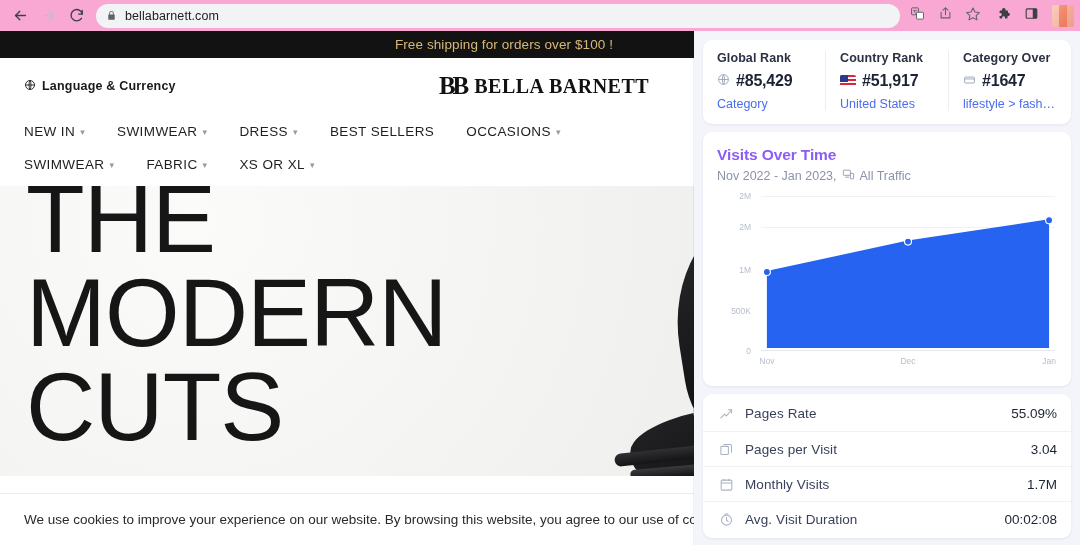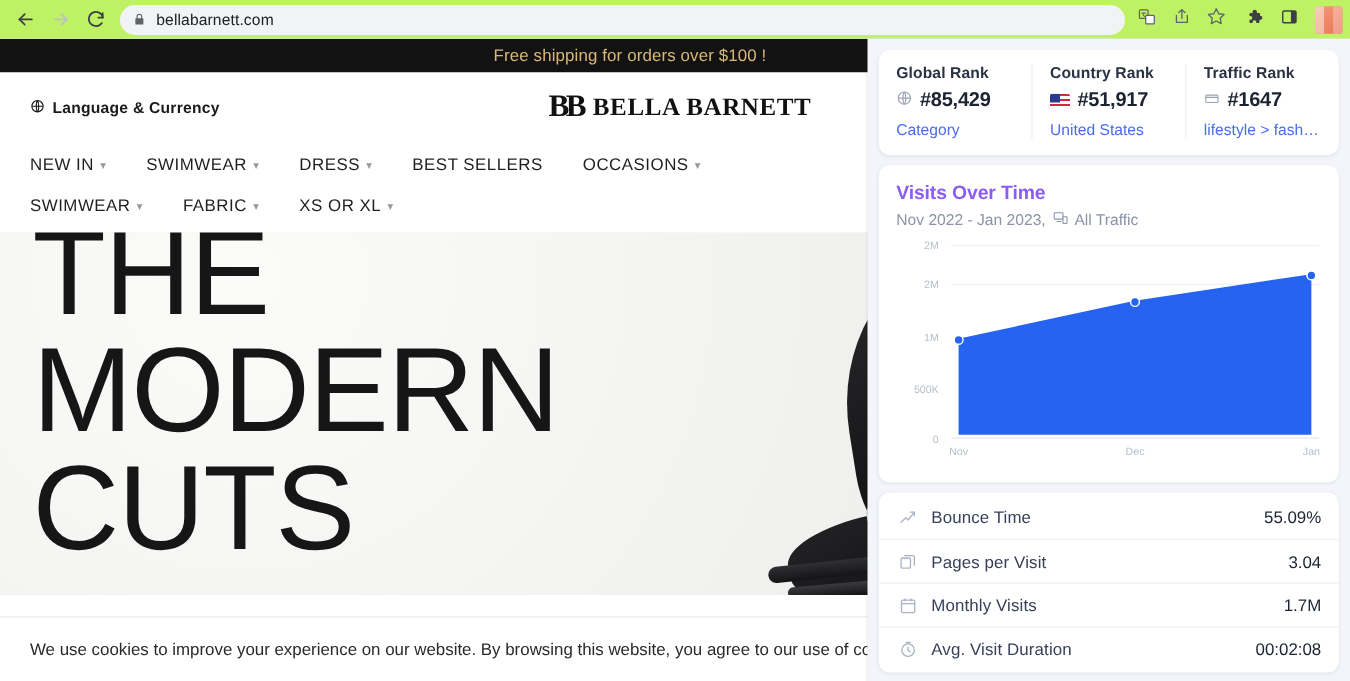--- a/index.html
+++ b/index.html
@@ -7,21 +7,21 @@
     width: 1080px; height: 545px;
     overflow: hidden;
     font-family: "Liberation Sans", sans-serif;
     background: #ffffff;
   }
 
   
   .browser-bar {
     position: absolute; top: 0; left: 0;
     width: 1080px; height: 31px;
-    background: #bef264;
+    background: #f9a8d4;
     display: flex; align-items: center;
     padding: 0 6px;
   }
   .nav-btn {
     width: 28px; height: 28px;
     display: flex; align-items: center; justify-content: center;
     border-radius: 50%;
     flex: 0 0 auto;
   }
   .nav-btn svg { display: block; }
@@ -538,21 +538,21 @@
     <div class="rank-col">
       <div class="rank-label">Country Rank</div>
       <div class="rank-value-row">
         <span class="flag-ico"></span>
         <span class="rank-value">#51,917</span>
       </div>
       <div class="rank-sub">United States</div>
     </div>
 
     <div class="rank-col">
-      <div class="rank-label">Traffic Rank</div>
+      <div class="rank-label">Category Over</div>
       <div class="rank-value-row">
         <span>
           <svg width="13" height="13" viewBox="0 0 24 24" fill="none" stroke="#9aa3b5" stroke-width="1.7">
             <rect x="3" y="7.5" width="18" height="11" rx="1.6"></rect>
               <path d="M3 11h18"></path>
           </svg>
         </span>
         <span class="rank-value">#1647</span>
       </div>
       <div class="rank-sub">lifestyle &gt; fashion...</div>
@@ -607,21 +607,21 @@
   </div>
 
   <div class="sw-card metrics-card">
     <div class="metric-row">
       <span class="metric-ico">
         <svg width="15" height="15" viewBox="0 0 24 24" fill="none" stroke="#aab2c3" stroke-width="1.7" stroke-linecap="round" stroke-linejoin="round">
           <polyline points="3 19 9 13 12 16 20 6"></polyline>
             <polyline points="15 6 20 6 20 11"></polyline>
         </svg>
       </span>
-      <span class="metric-label">Bounce Time</span>
+      <span class="metric-label">Pages Rate</span>
       <span class="metric-value">55.09%</span>
     </div>
     <div class="metric-row">
       <span class="metric-ico">
         <svg width="15" height="15" viewBox="0 0 24 24" fill="none" stroke="#aab2c3" stroke-width="1.7">
           <rect x="3" y="7" width="12" height="13" rx="1.4"></rect>
             <path d="M7 4h11a2 2 0 0 1 2 2v11"></path>
         </svg>
       </span>
       <span class="metric-label">Pages per Visit</span>

